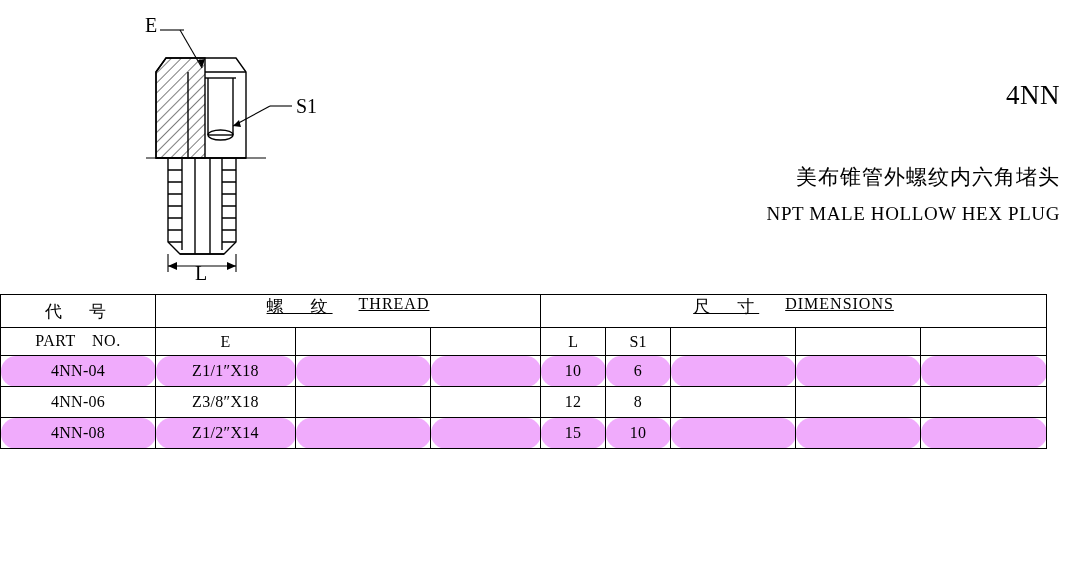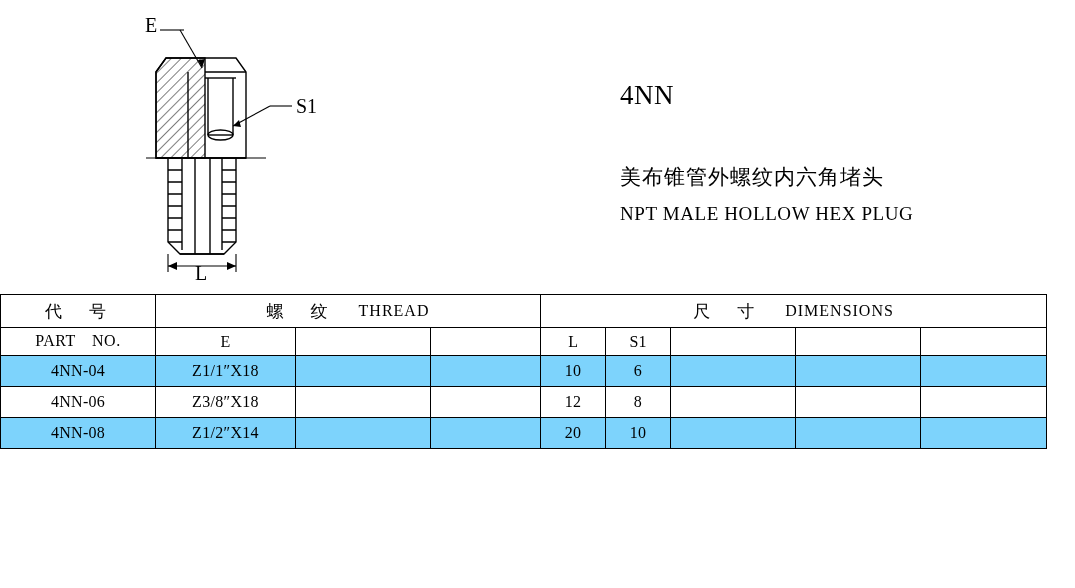--- a/index.html
+++ b/index.html
@@ -30,21 +30,21 @@
     height: 270px;
   }
   .drawing svg { display: block; }
 
   
   .title-block {
     position: absolute;
     left: 620px;
     top: 80px;
     width: 440px;
-    text-align: left;
+    text-align: right;
   }
   .code-title {
     font-family: "Liberation Serif", serif;
     font-size: 27px;
     letter-spacing: 0.5px;
     margin-bottom: 52px;
   }
   .title-cn {
     font-family: "DejaVu Sans", sans-serif;
     font-size: 21px;
@@ -69,38 +69,38 @@
   .spec-table td, .spec-table th {
     border: 1px solid #000000;
     text-align: center;
     vertical-align: middle;
     font-weight: normal;
     padding: 0;
   }
   .hdr-row1 td { height: 32px; }
   .hdr-row2 td { height: 27px; }
   .data-row td { height: 30px; }
-  .row-alt td { background: #7dd3fc; }
+  .row-alt td { background: #f0abfc; border-radius: 15px; }
 
   .cn-label {
     font-family: "DejaVu Sans", sans-serif;
     font-size: 17px;
     letter-spacing: 5px;
   }
   .en-label {
     font-family: "Liberation Serif", serif;
     font-size: 16px;
     letter-spacing: 1px;
   }
   .hdr-mixed {
     display: flex;
-    align-items: center;
     justify-content: center;
     gap: 26px;
     height: 100%;
+    text-decoration: underline;
   }
   .sub-hdr {
     font-family: "Liberation Serif", serif;
     font-size: 16px;
   }
   .cell-txt {
     font-family: "Liberation Serif", serif;
     font-size: 16px;
     letter-spacing: 0.3px;
   }
@@ -261,21 +261,21 @@
         <td><span class="cell-txt"></span></td>
         <td><span class="cell-txt"></span></td>
         <td><span class="cell-txt"></span></td>
       </tr>
 
       <tr class="data-row row-alt">
         <td><span class="cell-txt">4NN-08</span></td>
         <td><span class="cell-txt">Z1/2″X14</span></td>
         <td><span class="cell-txt"></span></td>
         <td><span class="cell-txt"></span></td>
-        <td><span class="cell-txt">20</span></td>
+        <td><span class="cell-txt">15</span></td>
         <td><span class="cell-txt">10</span></td>
         <td><span class="cell-txt"></span></td>
         <td><span class="cell-txt"></span></td>
         <td><span class="cell-txt"></span></td>
       </tr>
 
 
     </tbody>
   </table>
 

